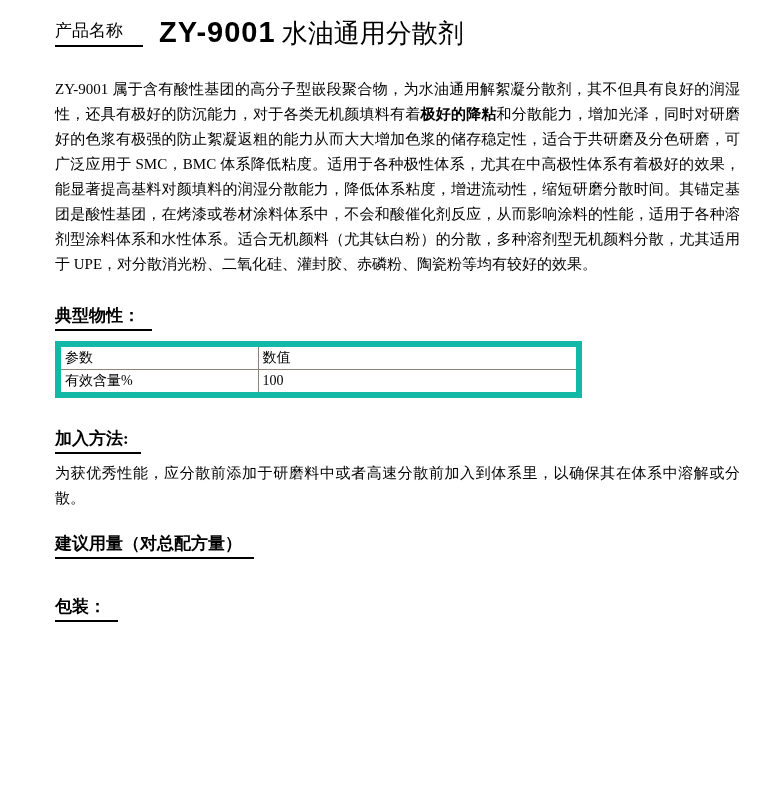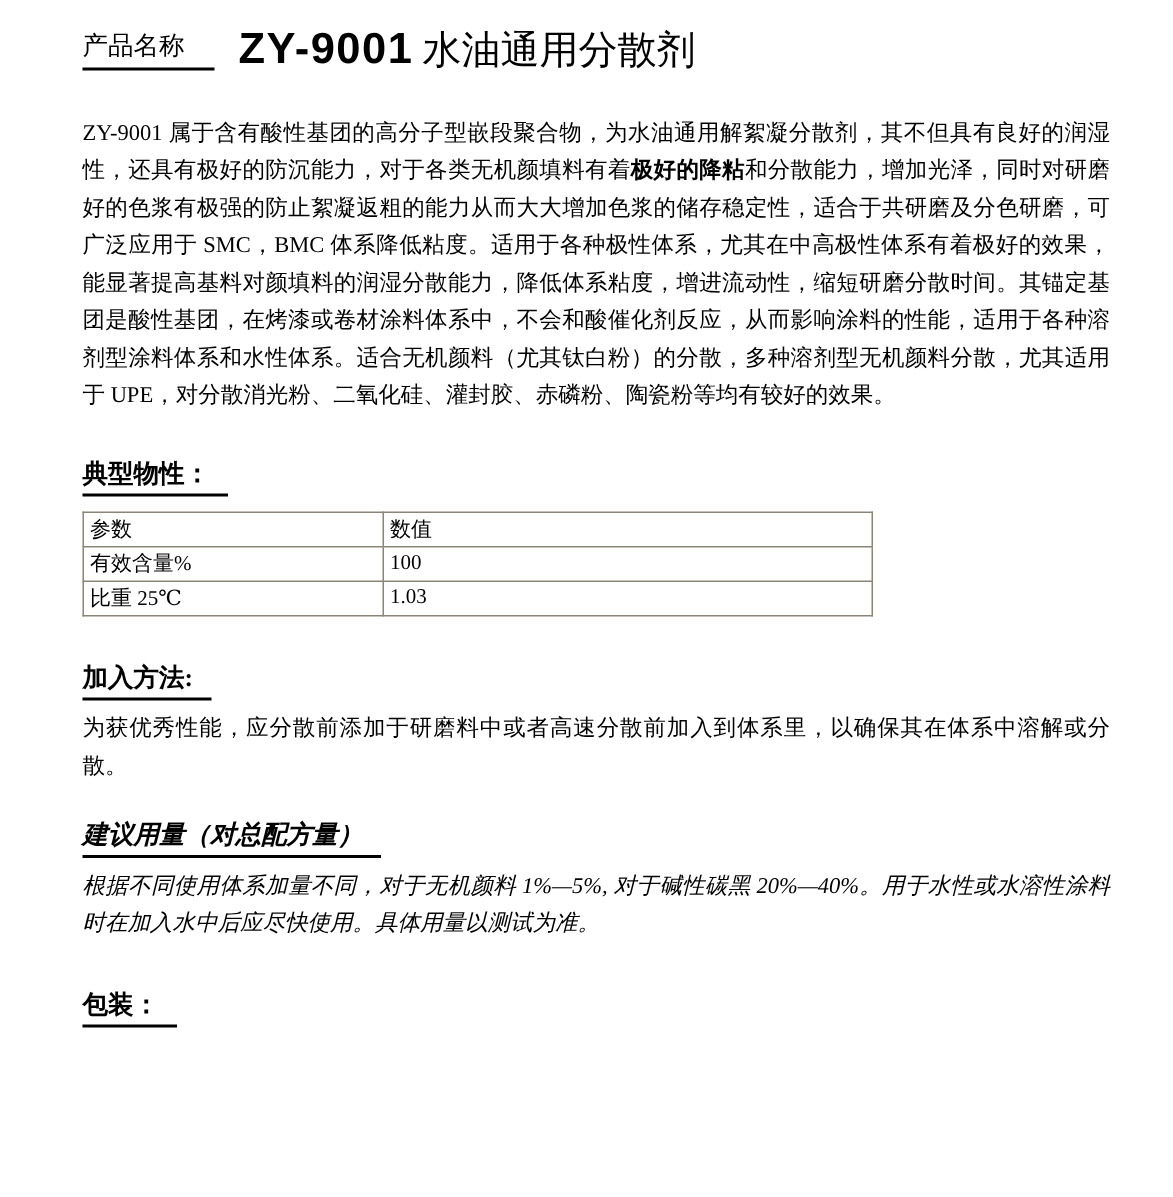--- a/index.html
+++ b/index.html
@@ -58,39 +58,39 @@
   }
   .body-text {
     font-size: 15px;
     line-height: 25px;
     text-align: justify;
     margin: 0;
   }
   .sec-overview  { margin-top: 26px; }
   .sec-props     { margin-top: 27px; }
   .sec-addition  { margin-top: 29px; }
-  .sec-dosage    { margin-top: 21px; font-style: italic; }
+  .sec-dosage    { margin-top: 21px; }
   .sec-packaging { margin-top: 29px; }
 
   
   table.props {
     border-collapse: collapse;
     margin-top: 3px;
     width: 527px;
     table-layout: fixed;
   }
   table.props td {
     border: 1px solid #8a8577;
     font-size: 14px;
     padding: 2px 3px 2px 4px;
     height: 18px;
     overflow: hidden;
     white-space: nowrap;
   }
-  table.props { border: 1px solid #14b8a6; padding-left: 20px; }
+  table.props { border: 6px solid #14b8a6; padding-left: 20px; }
   col.c1 { width: 200px; }
   .bold { font-weight: bold; }
 </style>
 </head>
 <body>
 
 <div class="page">
 
   <div class="title-line">
     <span class="title-label">产品名称</span><span class="title-product">ZY-9001</span><span class="title-name">水油通用分散剂</span>
@@ -109,35 +109,30 @@
         </colgroup>
       <tbody>
           <tr>
         <td>参数</td>
         <td>数值</td>
       </tr>
       <tr>
         <td>有效含量%</td>
         <td>100</td>
       </tr>
-      <tr>
-        <td>比重 25℃</td>
-        <td>1.03</td>
-      </tr>
     </tbody>
       </table>
   </div>
 
   <div class="section sec-addition">
     <div><span class="heading">加入方法:</span></div>
     <p class="body-text">为获优秀性能，应分散前添加于研磨料中或者高速分散前加入到体系里，以确保其在体系中溶解或分散。</p>
   </div>
 
   <div class="section sec-dosage">
     <div><span class="heading">建议用量（对总配方量）</span></div>
-    <p class="body-text">根据不同使用体系加量不同，对于无机颜料 1%—5%, 对于碱性碳黑 20%—40%。用于水性或水溶性涂料时在加入水中后应尽快使用。具体用量以测试为准。</p>
   </div>
 
   <div class="section sec-packaging">
     <div><span class="heading">包装：</span></div>
   </div>
 
 </div>
 
 </body></html>

